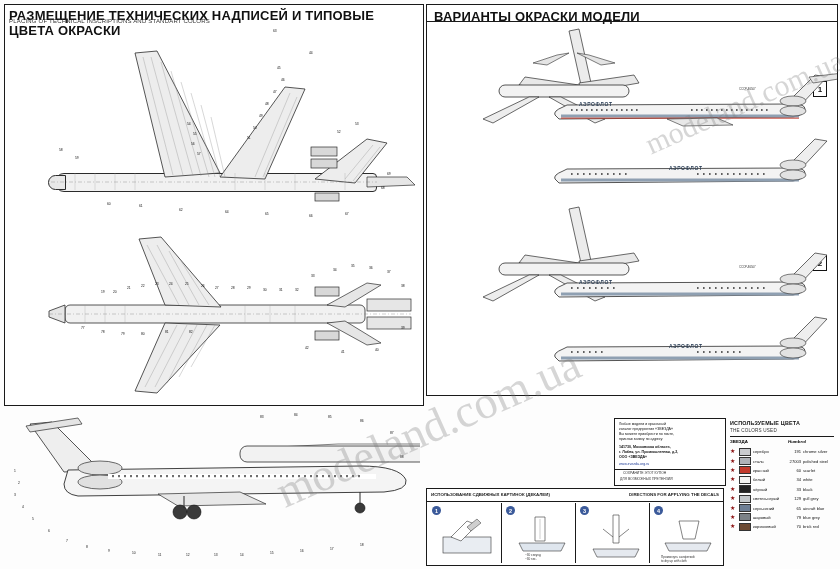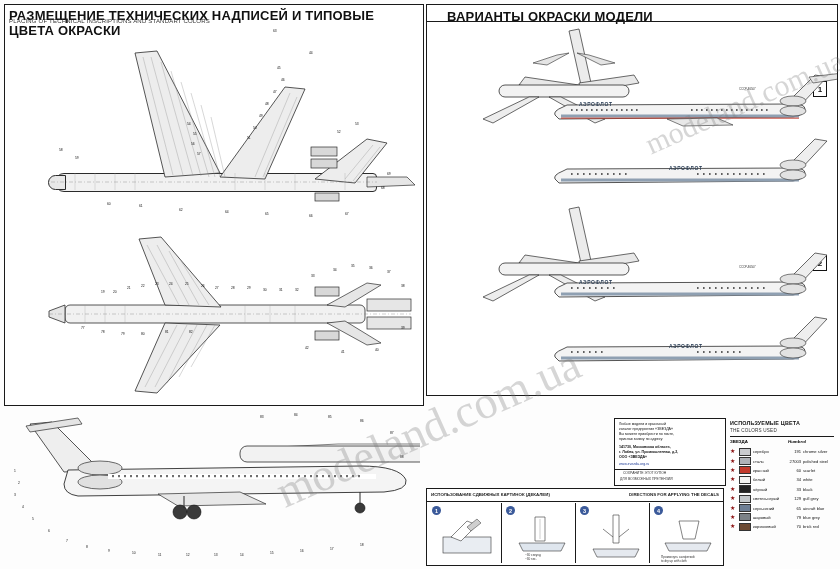--- a/index.html
+++ b/index.html
@@ -295,21 +295,21 @@
       <span class="lbl" style="left:252px;top:12px;">83</span>
       <span class="lbl" style="left:286px;top:10px;">84</span>
       <span class="lbl" style="left:320px;top:12px;">85</span>
       <span class="lbl" style="left:352px;top:16px;">86</span>
       <span class="lbl" style="left:382px;top:28px;">87</span>
       <span class="lbl" style="left:392px;top:52px;">88</span>
     </div>
   </div>
 
   <div class="panel" style="left:426px;top:4px;width:410px;height:390px;">
-    <div class="ttl" style="position:absolute;left:20px;top:4px;">ВАРИАНТЫ ОКРАСКИ МОДЕЛИ</div>
+    <div class="ttl" style="position:absolute;left:7px;top:4px;">ВАРИАНТЫ ОКРАСКИ МОДЕЛИ</div>
     <div style="position:absolute;left:0;top:16px;width:100%;height:1px;background:#1a1a1a;"></div>
 
     <div style="position:absolute;left:2px;top:18px;width:406px;height:185px;">
       <div class="boxnum" style="right:8px;top:58px;">1</div>
 
       <svg style="position:absolute;left:0;top:0;" width="230" height="110">
         <polygon points="140,8 150,6 162,60 152,62" fill="#ececec" stroke="#2b2b2b" stroke-width="0.7"></polygon>
         <polygon points="150,60 205,52 210,60 152,70" fill="#e8e8e8" stroke="#2b2b2b" stroke-width="0.7"></polygon>
         <polygon points="150,62 96,54 90,62 150,70" fill="#e8e8e8" stroke="#2b2b2b" stroke-width="0.7"></polygon>
         <rect x="70" y="62" width="130" height="12" rx="6" fill="#f2f2f2" stroke="#2b2b2b" stroke-width="0.8"></rect>

